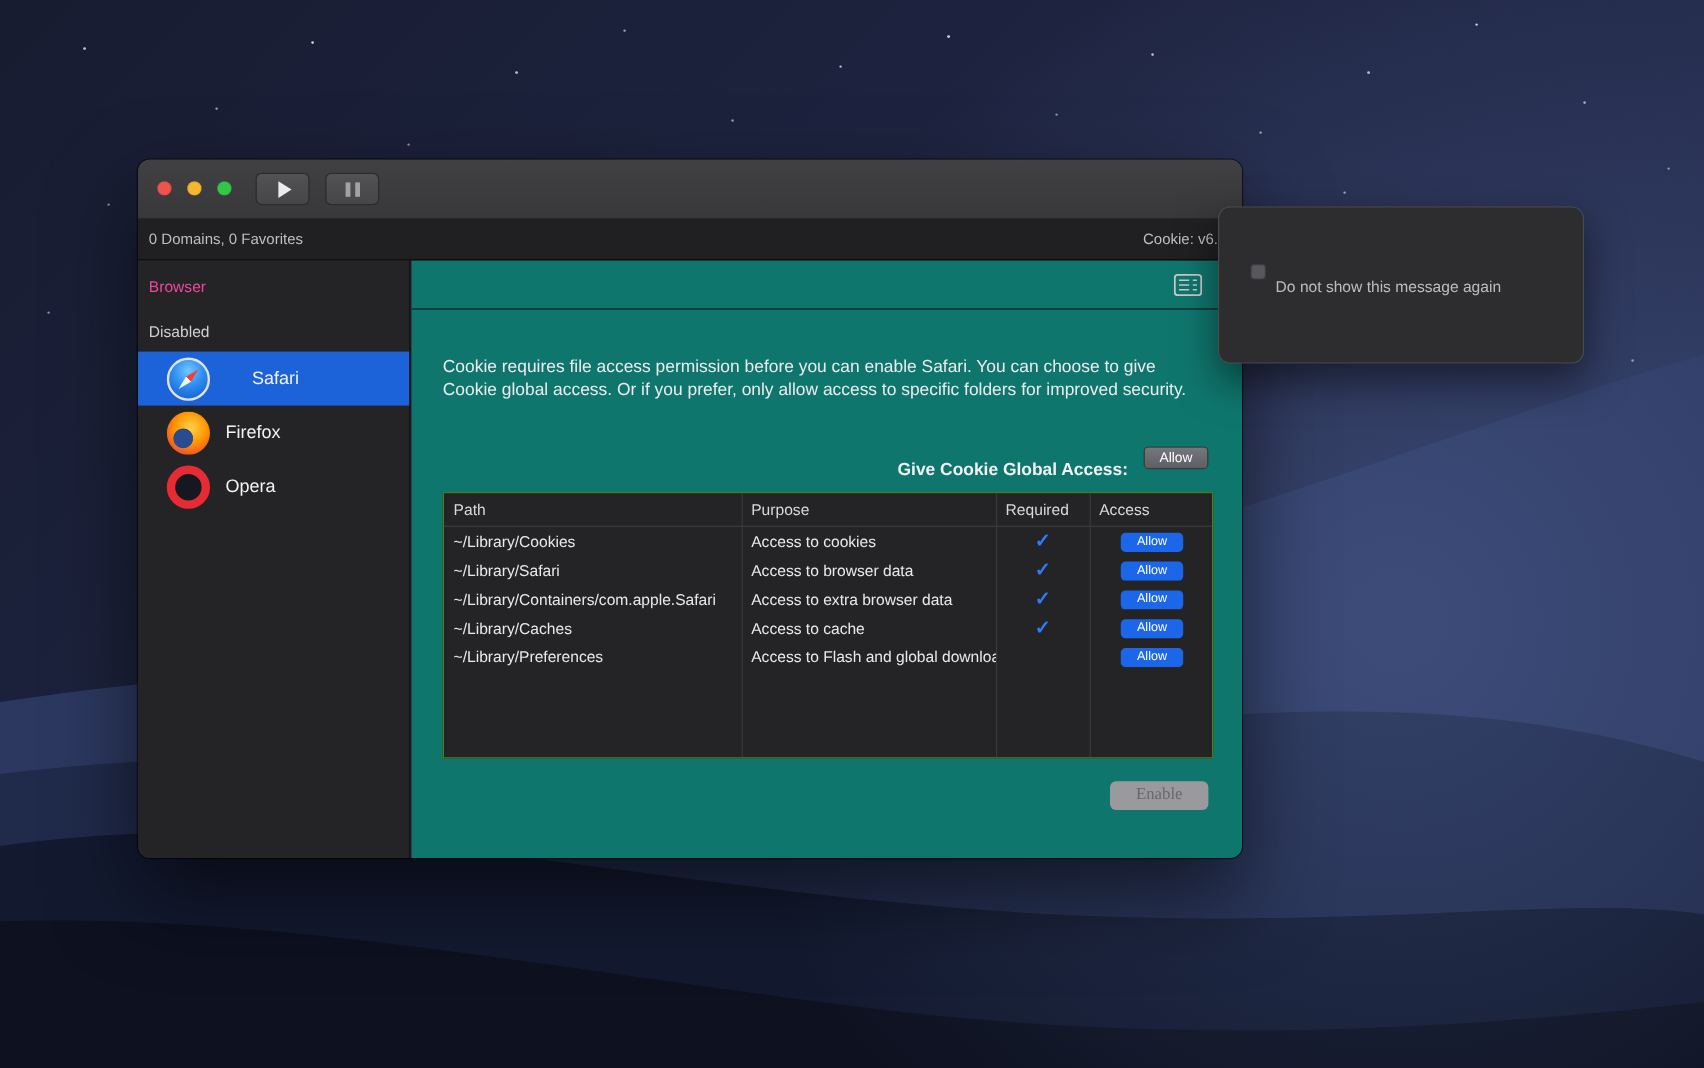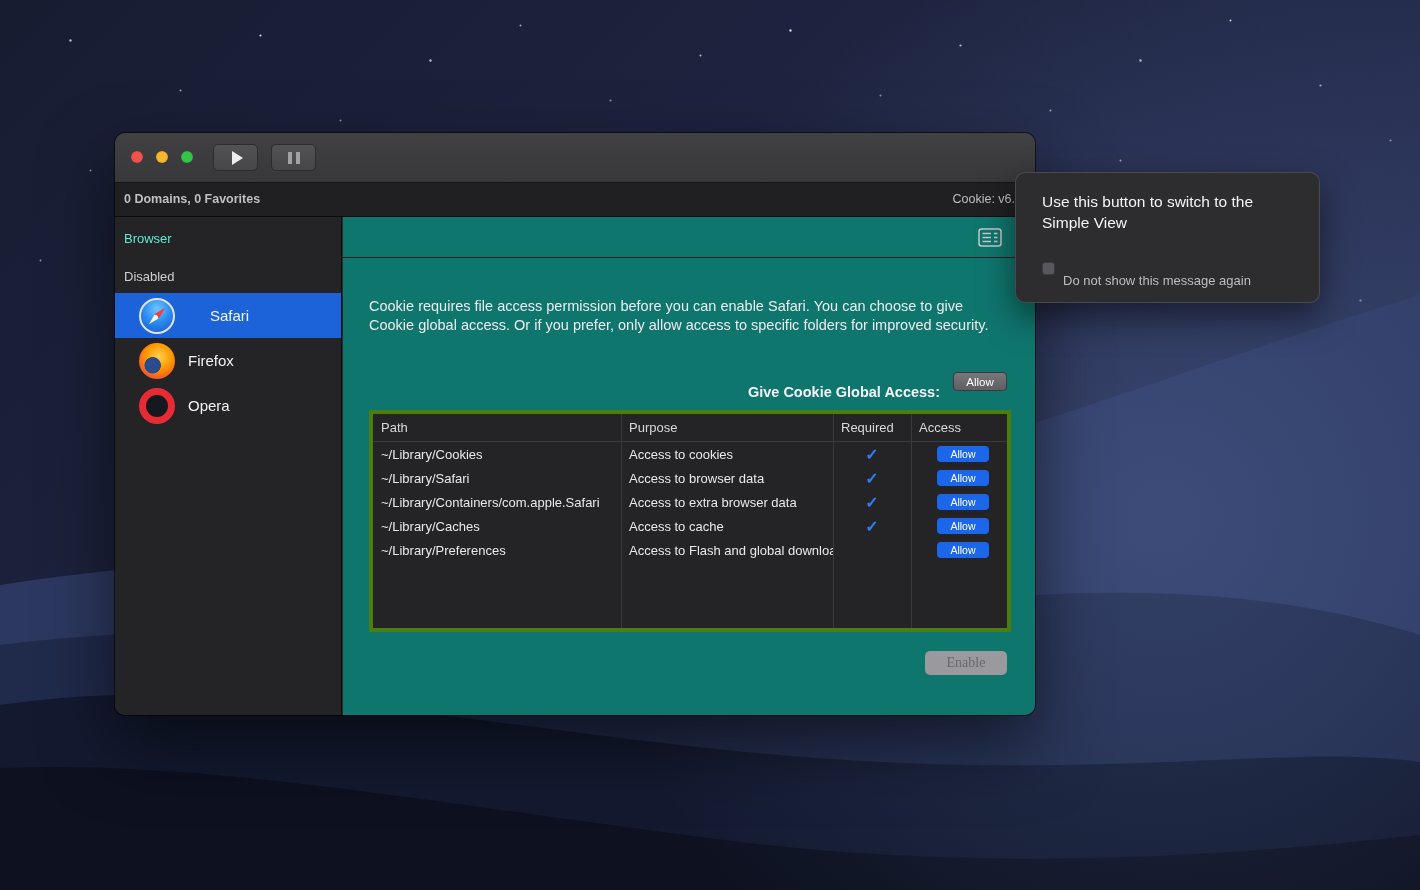--- a/index.html
+++ b/index.html
@@ -58,28 +58,28 @@
   .tb-btn.pause { left:156px; }
   .play-tri { width:0; height:0; border-left:11px solid #ececec; border-top:7px solid transparent; border-bottom:7px solid transparent; margin-left:3px; }
   .pause-bars { display:flex; gap:4px; }
   .pause-bars span { display:block; width:4px; height:12px; background:#a2a2a6; }
 
   .statusbar {
     position:absolute; left:0; top:50px; right:0; height:34px;
     background:#202022; border-bottom:1px solid #0c0c0e;
     font-size:12.5px; color:#bfbfc2; line-height:33px;
   }
-  .statusbar .left { position:absolute; left:9px;font-weight:bold; }
+  .statusbar .left { position:absolute; left:9px; }
   .statusbar .right { position:absolute; right:20px; }
 
   .win-body { position:absolute; left:0; top:84px; right:0; bottom:0; border-radius:0 0 10px 10px; overflow:hidden; }
 
   
   .sidebar { position:absolute; left:0; top:0; bottom:0; width:227px; background:#242427; border-right:1px solid #101012; }
-  .sb-group { position:absolute; left:9px; top:14px; font-size:13px; color:#5eead4; }
+  .sb-group { position:absolute; left:9px; top:14px; font-size:13px; color:#ec4899; }
   .sb-section { position:absolute; left:9px; top:52px; font-size:13px; color:#cfcfd1; }
   .sb-list { position:absolute; left:0; top:76px; right:0; }
   .sb-item { height:45px; display:flex; align-items:center; padding-left:24px; gap:13px; cursor:default; }
   .sb-item.selected { background:var(--accent,#1c63d9);gap:35px; }
   .sb-label { font-size:15px; color:#f2f2f4; }
   .sb-icon { width:36px; height:36px; border-radius:50%; position:relative; flex:none; }
   .icon-safari {
     background:radial-gradient(circle at 50% 28%, #70c7ff 0%, #2f8ef0 45%, #1257c8 100%);
     border:2px solid #dfe3e8;
   }
@@ -109,21 +109,21 @@
   .global-label { font-size:14.5px; font-weight:700; color:#f4f4f6;margin-top:21px; }
   .gray-btn {
     width:54px; height:19px; border-radius:4px; border:1px solid #3a3a3e;
     background:linear-gradient(#76767b,#5e5e63); color:#fff; font-size:11.5px;
     font-family:"Liberation Sans", sans-serif; cursor:default;
   }
 
   
   .ptable {
     position:absolute; left:26px; top:193px; width:642px; height:222px;
-    background:#242426; border:4px solid #4d7c0f;
+    background:#242426; border:1px solid #4d7c0f;
   }
   .thead { display:grid; grid-template-columns:248px 212px 78px 104px; height:28px; border-bottom:1px solid #3b3b3d; }
   .thead .hcell { font-size:13px; color:#d9d9db; line-height:27px; padding-left:8px; }
   .tbody .trow { display:grid; grid-template-columns:248px 212px 78px 104px; height:24px; align-items:center; }
   .cell { font-size:13px; color:#e9e9eb; white-space:nowrap; overflow:hidden; }
   .cell.path, .cell.purpose { padding-left:8px; }
   .cell.required { text-align:center; }
   .cell.access { text-align:center; }
   .check { color:var(--check-blue,#2f7df6); font-size:16px; font-weight:bold; }
   .allow-btn {
@@ -272,18 +272,17 @@
   </div>
           </div>
       </div>
 
       <button class="enable-btn">Enable</button>
     </div>
   </div>
 </div>
 
 <div class="tooltip">
-  <div class="tooltip-text">Use this button to switch to the Simple View</div>
   <div class="cb-row">
     <span class="cb-box"></span>
     <span class="cb-label">Do not show this message again</span>
   </div>
 </div>
 
 </body></html>

